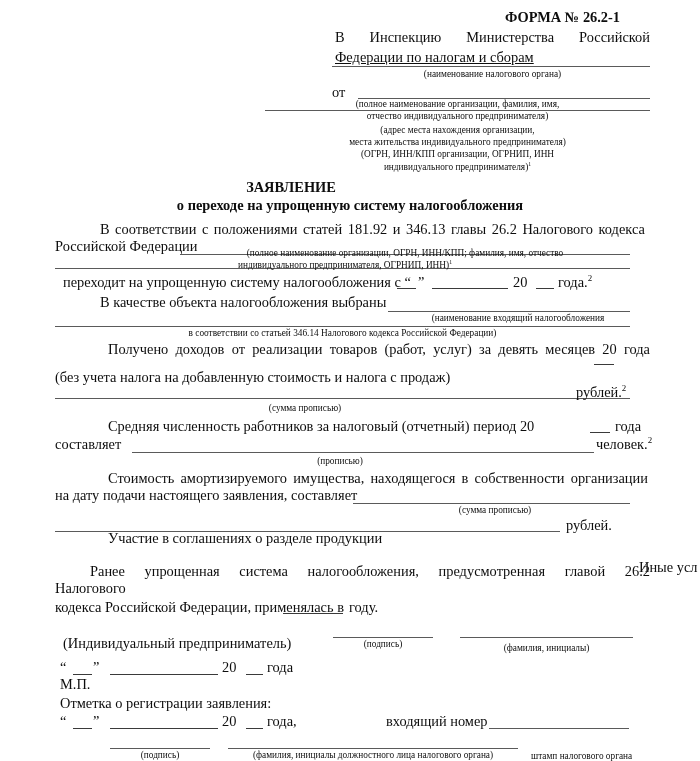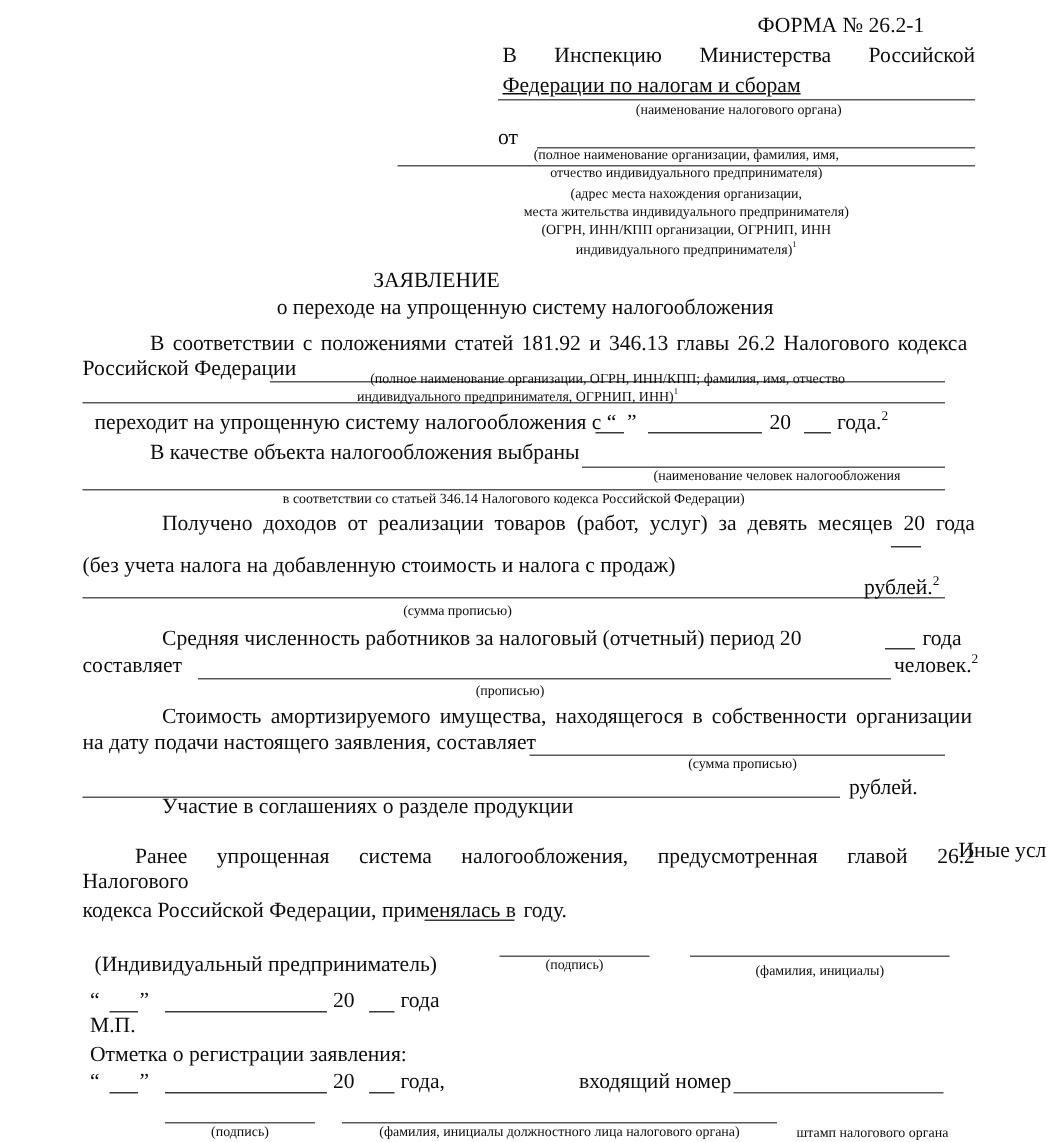--- a/index.html
+++ b/index.html
@@ -20,21 +20,21 @@
     background: #ffffff;
   }
   
   .t {
     position: absolute;
     white-space: pre;
     line-height: 1;
   }
   .body-txt   { font-size: 14.4px; }
   .small-txt  { font-size: 9.3px; }
-  .bold       { font-weight: normal; }
+  .bold       { font-weight: bold; }
   .ctr        { text-align: center; }
 
   
   .just {
     position: absolute;
     font-size: 14.4px;
     display: flex;
     justify-content: space-between;
     white-space: pre;
   }
@@ -119,21 +119,21 @@
   <div class="rule dark" style="left:397px; top:288px; width:19px;"></div>
   <div class="t body-txt" style="left:418px; top:275px;">”</div>
 
   <div class="rule dark" style="left:432px; top:288px; width:76px;"></div>
   <div class="t body-txt" style="left:513px; top:275px;">20</div>
   <div class="rule dark" style="left:536px; top:288px; width:18px;"></div>
   <div class="t body-txt" style="left:558px; top:275px;"><span>года.</span><sup>2</sup></div>
 
   <div class="t body-txt" style="left:100px; top:295px;">В качестве объекта налогообложения выбраны</div>
   <div class="rule" style="left:388px; top:311px; width:242px;"></div>
-  <div class="t small-txt ctr" style="left:388px; top:314px; width:260px;">(наименование человек налогообложения</div>
+  <div class="t small-txt ctr" style="left:388px; top:314px; width:260px;">(наименование входящий налогообложения</div>
 
   <div class="rule" style="left:55px; top:326px; width:575px;"></div>
   <div class="t small-txt ctr" style="left:55px; top:329px; width:575px;">в соответствии со статьей 346.14 Налогового кодекса Российской Федерации)</div>
 
   <div class="just" style="left:108px; top:341px; width:542px;">
     <span>Получено</span>
     <span>доходов</span>
     <span>от</span>
     <span>реализации</span>
     <span>товаров</span>

